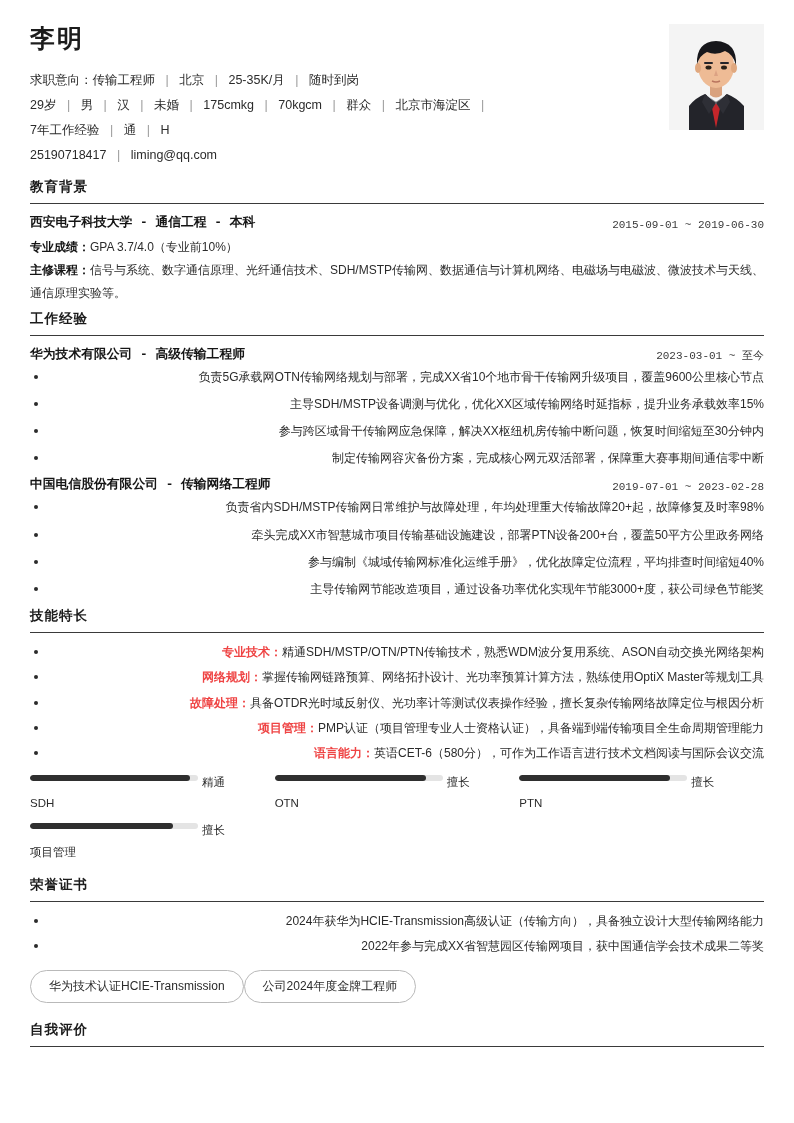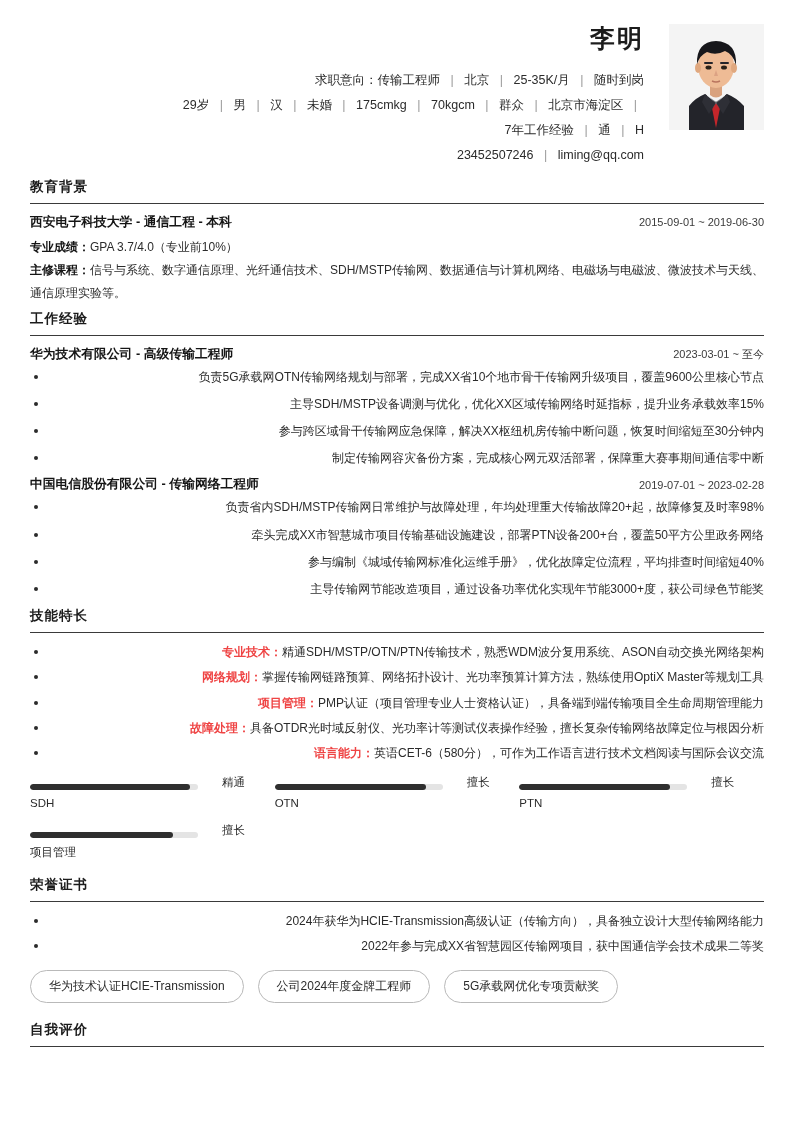--- a/index.html
+++ b/index.html
@@ -28,21 +28,21 @@
     position: relative;
   }
 
   
   .header {
     position: relative;
     min-height: 150px;
     padding-bottom: 8px;
   }
   .header-center {
-    text-align: right;
+    text-align: left;
     padding-right: 120px;
   }
   .name {
     font-size: 25px;
     font-weight: bold;
     color: #1c1c1c;
     letter-spacing: 2px;
     line-height: 1.5;
     margin-bottom: 10px;
     margin-top: 6px;
@@ -78,22 +78,23 @@
     letter-spacing: 1px;
     padding-bottom: 7px;
     border-bottom: 1.4px solid #3a3a3a;
     margin-bottom: 10px;
   }
 
   .entry { margin-bottom: 4px; }
   .entry-head {
     display: flex;
     justify-content: space-between;
-    align-items: center;
+    align-items: flex-end;
     margin-bottom: 5px;
+    font-family: Liberation Mono, monospace;
   }
   .entry-title {
     font-size: 12.8px;
     font-weight: bold;
     color: #151515;
   }
   .entry-date {
     font-size: 11px;
     color: #3a3a3a;
     white-space: nowrap;
@@ -138,22 +139,22 @@
     flex-wrap: wrap;
     margin-top: 12px;
   }
   .skillbar {
     width: 33.33%;
     margin-bottom: 14px;
     padding-right: 16px;
   }
   .bar-row {
     display: flex;
-    align-items: flex-end;
-    gap: 24px;
+    align-items: flex-start;
+    gap: 4px;
   }
   .bar-track {
     flex: 0 0 168px;
     height: 6px;
     border-radius: 4px;
     background: #e4e4e4;
     overflow: hidden;
   }
   .bar-fill {
     height: 100%;
@@ -168,21 +169,20 @@
   .bar-name {
     font-size: 11.5px;
     color: #2b2b2b;
     margin-top: 7px;
   }
 
   
   .tags {
     display: flex;
     flex-wrap: wrap;
-    gap: 14px;
     margin-top: 14px;
   }
   .tag {
     border: 1px solid #b9b9b9;
     border-radius: 20px;
     padding: 7px 18px;
     font-size: 12px;
     color: #2b2b2b;
     background: #ffffff;
     white-space: nowrap;
@@ -231,21 +231,21 @@
 
       <div class="meta-line">
         <span>7年工作经验</span>
         <span class="sep">|</span>
         <span>通</span>
         <span class="sep">|</span>
         <span>H</span>
       </div>
 
       <div class="meta-line">
-        <span>23452507246</span>
+        <span>25190718417</span>
         <span class="sep">|</span>
         <span>liming@qq.com</span>
       </div>
     </div>
 
     <div class="photo">
       <svg width="95" height="106" viewBox="0 0 95 106">
         <rect width="95" height="106" fill="#f4f4f4"></rect>
 
         <path d="M20 106 L20 82 Q26 74 36 70 L47 78 L58 70 Q68 74 75 82 L75 106 Z" fill="#23242a"></path>
@@ -324,22 +324,22 @@
       </ul>
     </div>
   </div>
 
   <div class="section">
     <div class="section-title">技能特长</div>
 
     <ul class="bullets tight">
       <li><b>专业技术：</b><span>精通SDH/MSTP/OTN/PTN传输技术，熟悉WDM波分复用系统、ASON自动交换光网络架构</span></li>
       <li><b>网络规划：</b><span>掌握传输网链路预算、网络拓扑设计、光功率预算计算方法，熟练使用OptiX Master等规划工具</span></li>
+      <li><b>故障处理：</b><span>具备OTDR光时域反射仪、光功率计等测试仪表操作经验，擅长复杂传输网络故障定位与根因分析</span></li>
       <li><b>项目管理：</b><span>PMP认证（项目管理专业人士资格认证），具备端到端传输项目全生命周期管理能力</span></li>
-      <li><b>故障处理：</b><span>具备OTDR光时域反射仪、光功率计等测试仪表操作经验，擅长复杂传输网络故障定位与根因分析</span></li>
       <li><b>语言能力：</b><span>英语CET-6（580分），可作为工作语言进行技术文档阅读与国际会议交流</span></li>
     </ul>
 
     <div class="skillbars">
       <div class="skillbar">
         <div class="bar-row">
           <div class="bar-track">
             <div class="bar-fill" style="width: 95%;"></div>
           </div>
           <div class="bar-level">精通</div>
@@ -381,21 +381,20 @@
 
   <div class="section">
     <div class="section-title">荣誉证书</div>
     <ul class="bullets tight">
       <li>2024年获华为HCIE-Transmission高级认证（传输方向），具备独立设计大型传输网络能力</li>
       <li>2022年参与完成XX省智慧园区传输网项目，获中国通信学会技术成果二等奖</li>
     </ul>
     <div class="tags">
       <div class="tag">华为技术认证HCIE-Transmission</div>
       <div class="tag">公司2024年度金牌工程师</div>
-      <div class="tag">5G承载网优化专项贡献奖</div>
     </div>
   </div>
 
   <div class="section cut">
     <div class="section-title">自我评价</div>
   </div>
 
 </div>
 </div>
 

